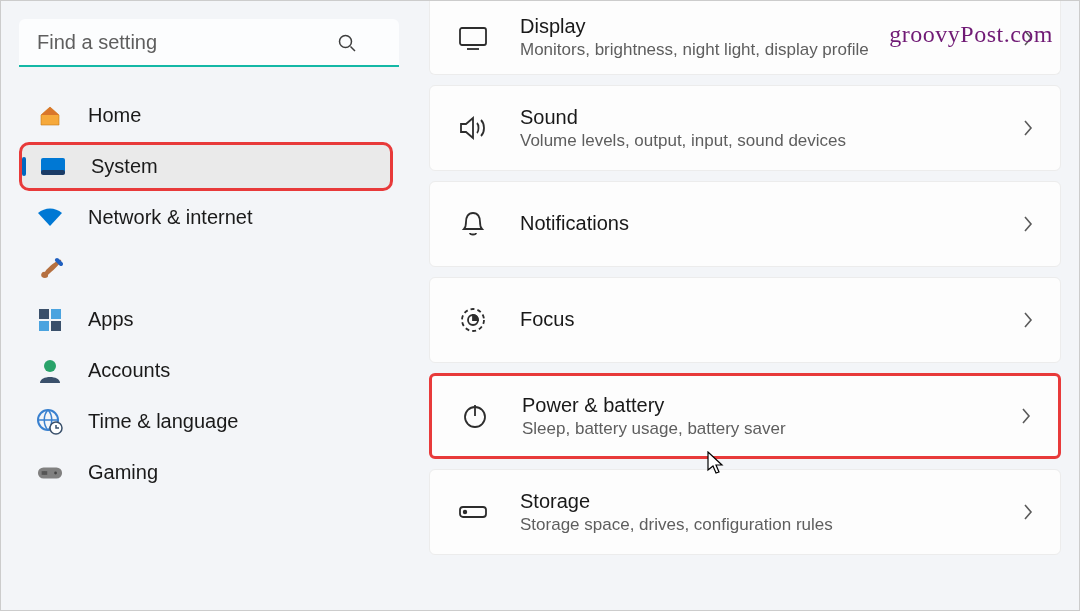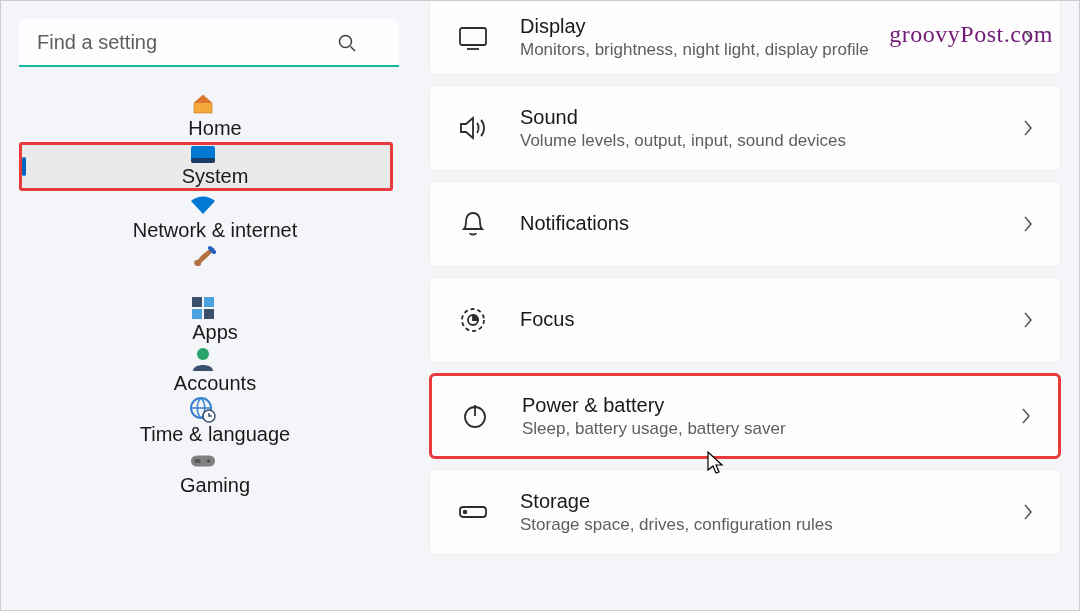--- a/index.html
+++ b/index.html
@@ -4,23 +4,23 @@
 <style>
 * { margin:0; padding:0; box-sizing:border-box; font-family:"Segoe UI",-apple-system,sans-serif; }
 body { background:#f3f5f8; width:1080px; height:611px; overflow:hidden; position:relative; border:1px solid #ccc; }
 .layout { display:flex; height:100%; }
 .sidebar { width:410px; padding:18px 18px 0 18px; }
 .search-wrap { position:relative; margin-bottom:24px; }
 .search-input { width:380px; height:48px; border:none; border-bottom:2px solid #14b8a6; background:#fcfdfe; border-radius:6px 6px 0 0; padding:0 50px 0 18px; font-size:20px; color:#333; }
 .search-input::placeholder { color:#5e5e5e; }
 .search-icon { position:absolute; right:36px; top:14px; color:#3d3d3d; }
 .nav { list-style:none; }
-.nav-item { display:flex; align-items:center; height:49px; padding-left:18px; border-radius:6px; cursor:pointer; font-size:20px; color:#1a1a1a; position:relative; margin-bottom:2px;flex-direction:column; }
+.nav-item { display:flex; align-items:center; height:49px; padding-left:18px; border-radius:6px; cursor:pointer; font-size:20px; color:#1a1a1a; position:relative; margin-bottom:2px; }
 .nav-item .icon-slot { width:26px; height:26px; margin-right:25px; display:flex; align-items:center; justify-content:center; }
-.nav-item.selected { background:#eaeaea; }
+.nav-item.selected { background:#eaeaea;border-radius:10px; }
 .nav-item.selected::before { content:""; position:absolute; left:0; top:12px; bottom:12px; width:4px; background:#0067c0; border-radius:3px; }
 .highlight-red { border:3px solid #e83a3a; border-radius:3px; }
 .main { flex:1; padding:0 18px 0 18px; }
 .card { background:#fdfdfd; border:1px solid #ececec; border-radius:6px; margin-bottom:10px; height:86px; display:flex; align-items:center; padding:8px 26px; cursor:pointer; position:relative; }
 .card .card-icon { width:34px; display:flex; align-items:center; justify-content:center; margin-right:30px; color:#2d2d2d; }
 .card .text { flex:1; }
 .card .title { font-size:20px; color:#191919; margin-bottom:2px; }
 .card .sub { font-size:17px; color:#5e5e5e; }
 .card .chev { color:#5a5a5a; }
 .card.first { height:74px; margin-top:0; border-top-left-radius:0; border-top-right-radius:0; border-top:none; }

